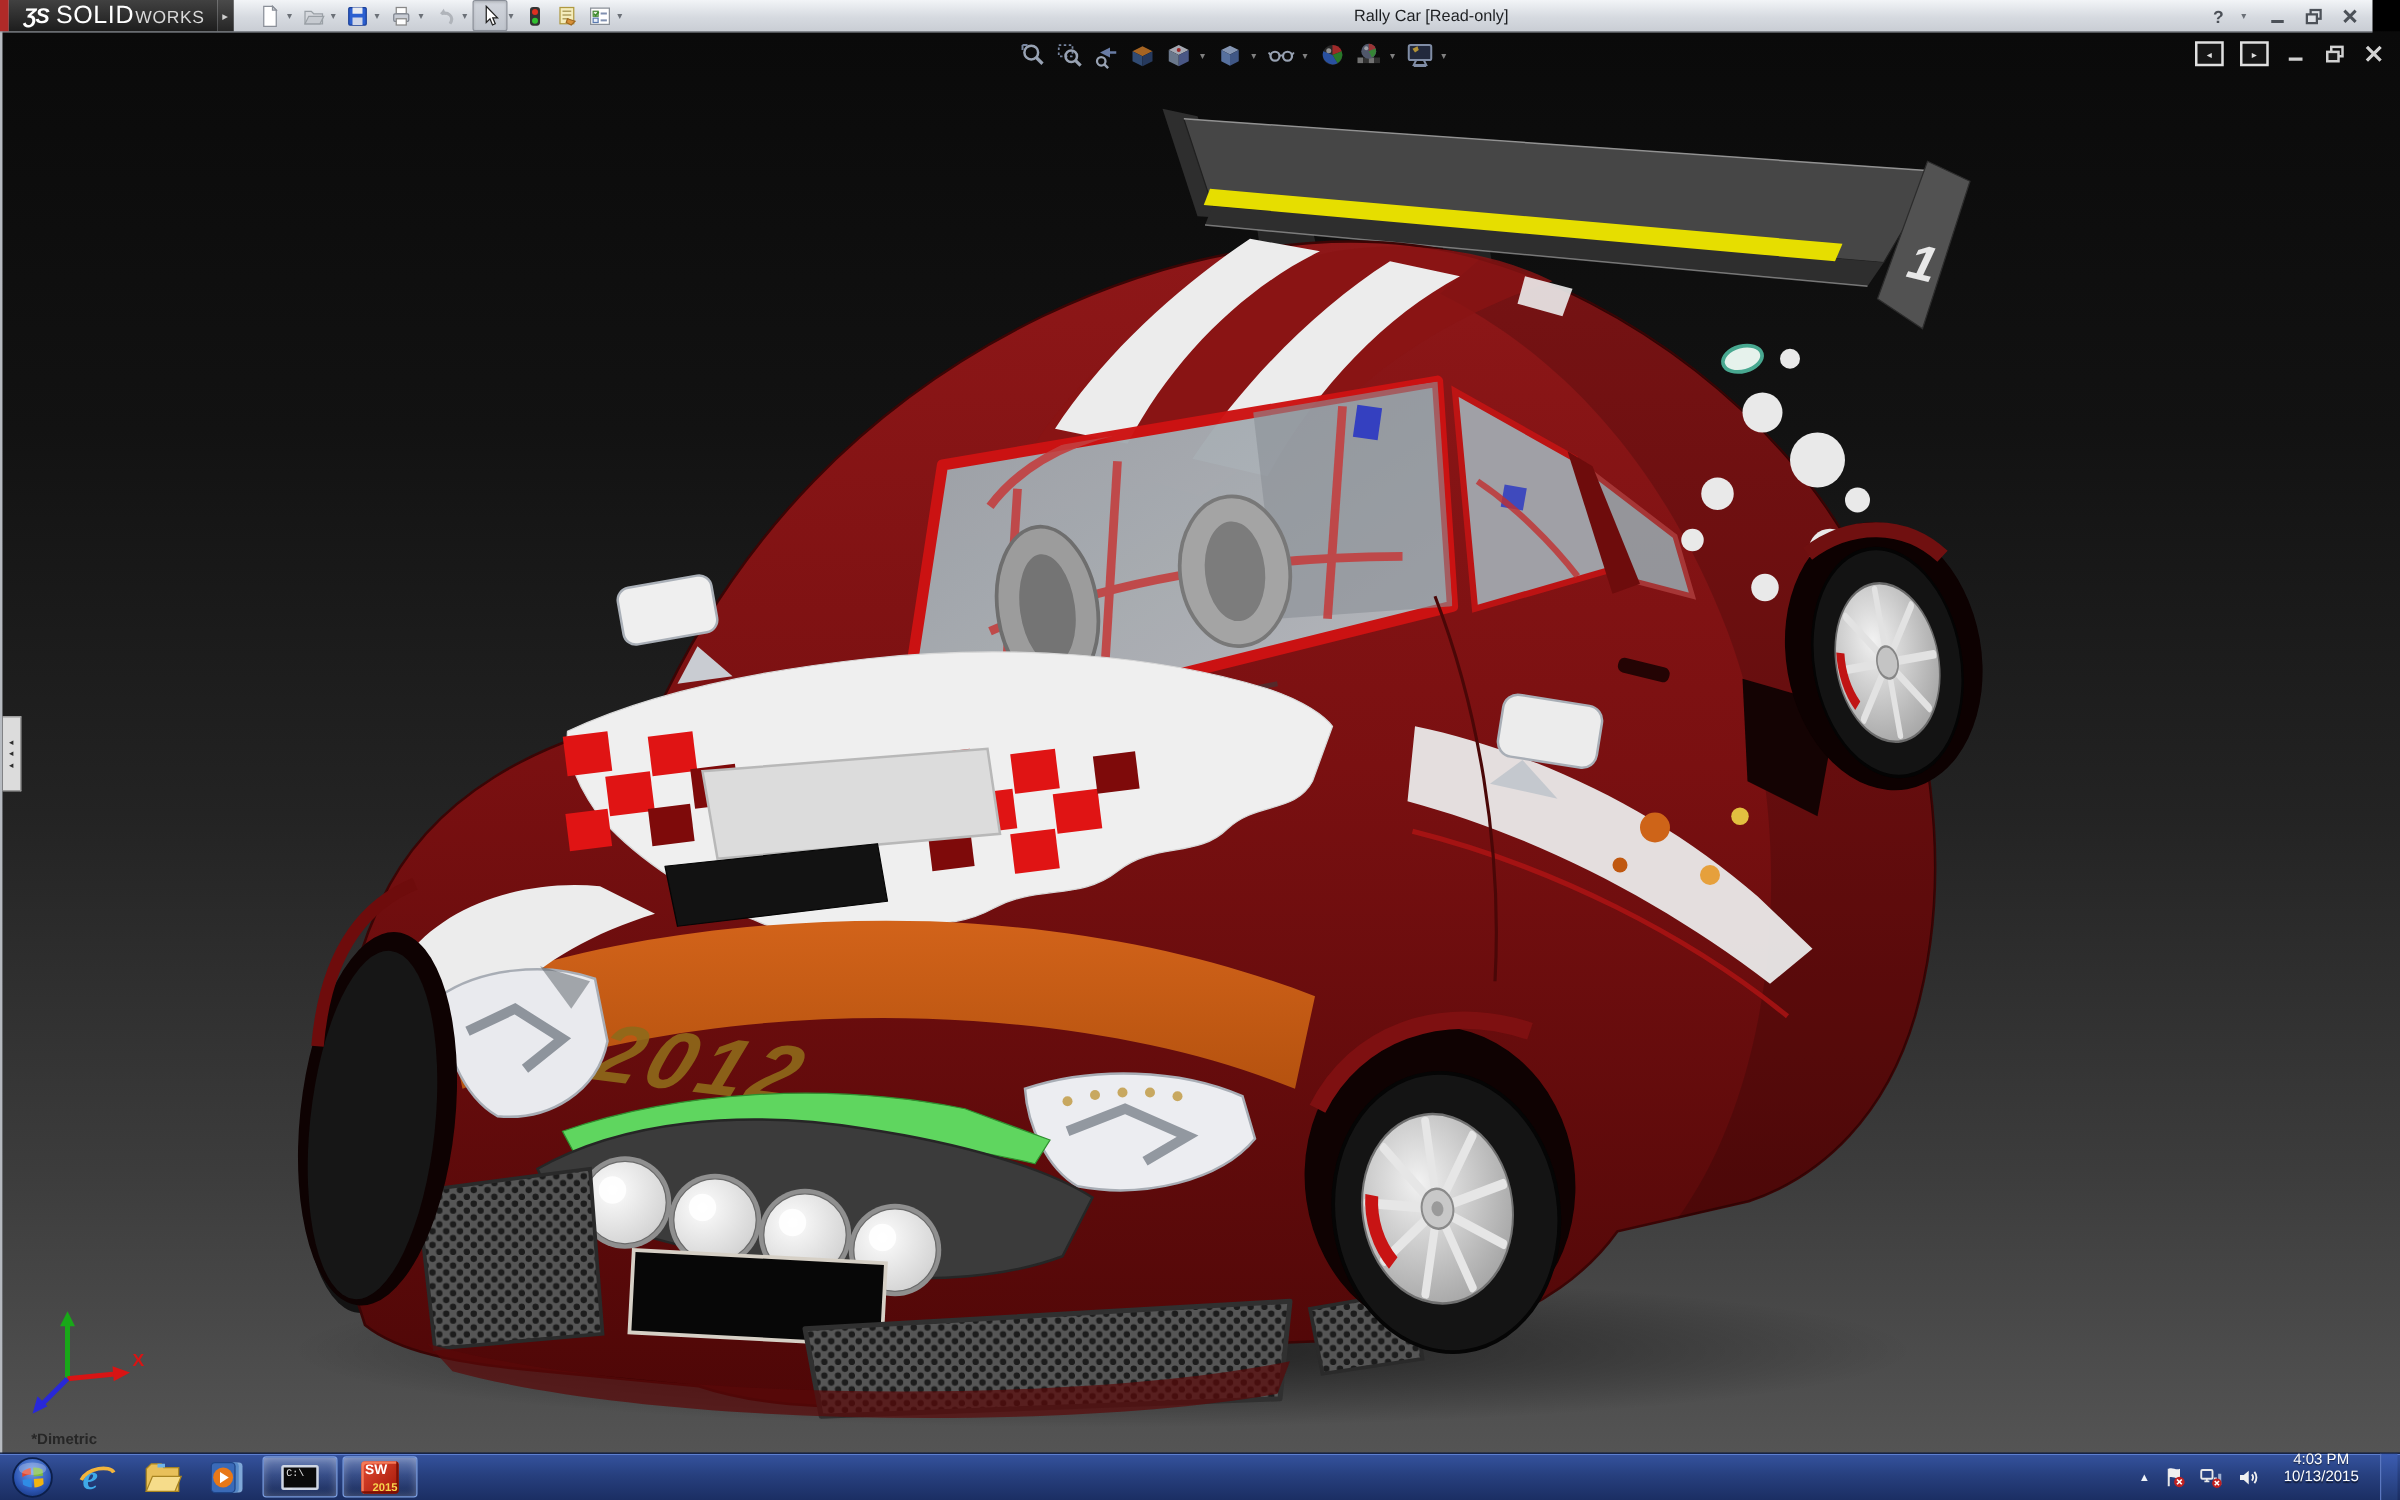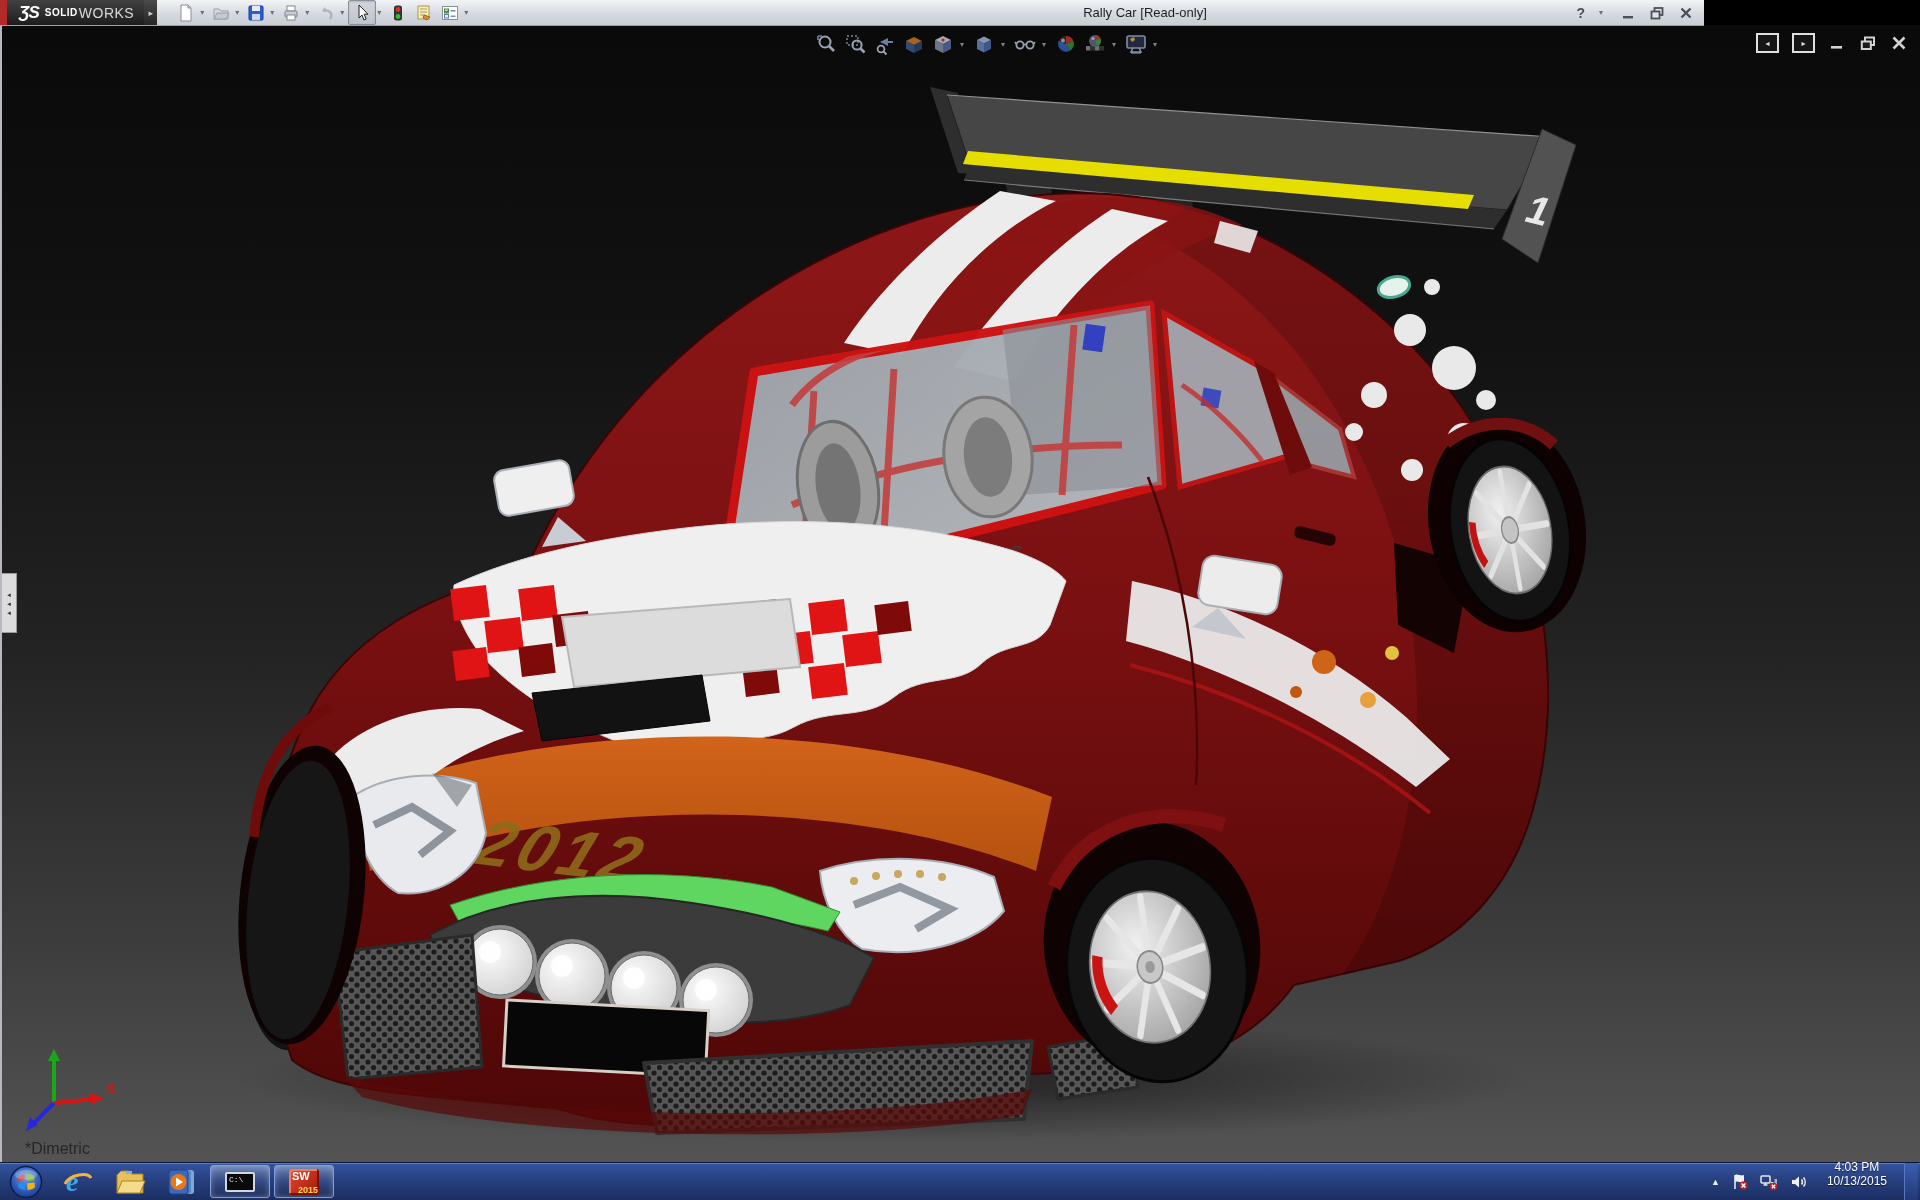--- a/index.html
+++ b/index.html
@@ -1,27 +1,27 @@
 <!DOCTYPE html>
 <html><head>
 <meta charset="utf-8">
 <style>
   html,body{margin:0;padding:0;}
   body{width:1920px;height:1200px;overflow:hidden;position:relative;
        font-family:"Liberation Sans",sans-serif;background:#000;}
 
   
-  .titlebar{position:absolute;top:0;left:0;width:1704px;height:25px;
+  .titlebar{position:absolute;top:0;left:0;width:1898px;height:25px;
     background:linear-gradient(#f2f4f7,#d6dae0 55%,#c9cdd4);
     border-bottom:1px solid #9aa0a8;display:flex;align-items:center;z-index:30;}
   .red-edge{width:7px;height:25px;background:#b02a28;}
   .logo-block{height:25px;display:flex;align-items:center;gap:6px;padding:0 10px 0 12px;
     background:linear-gradient(#414141,#1d1d1d);color:#fff;}
   .brand-mark{font-style:italic;font-weight:bold;font-size:17px;letter-spacing:-1px;}
-  .brand-bold{font-weight:bold;font-size:10px;letter-spacing:.5px;}
+  .brand-bold{font-weight:normal;font-size:20px;letter-spacing:.5px;}
   .brand-light{font-weight:normal;font-size:14px;color:#d9d9d9;letter-spacing:.5px;margin-left:-5px;}
   .logo-arrow{width:13px;height:25px;background:linear-gradient(#4a4a4a,#262626);
     color:#cfcfcf;font-size:9px;display:flex;align-items:center;justify-content:center;}
   .tb-icons{display:flex;align-items:center;margin-left:16px;}
   .tbi{width:26px;height:23px;display:flex;align-items:center;justify-content:center;}
   .tbi.pressed{border:1px solid #8a8f98;border-radius:2px;
     background:linear-gradient(#d2d6dd,#bfc4cc);box-shadow:inset 0 1px 2px rgba(0,0,0,.15);}
   .dd{font-size:8px;color:#6b7077;margin:0 4px 0 1px;cursor:default;}
   .title-text{position:absolute;left:1000px;width:290px;text-align:center;
     font-size:13px;color:#1d1f22;white-space:nowrap;}
@@ -35,21 +35,21 @@
     overflow:hidden;z-index:5;}
   .hud-toolbar{position:absolute;left:812px;top:6px;display:flex;align-items:center;gap:3px;opacity:.82;}
   .hud-toolbar .hicon{width:26px;height:26px;display:flex;align-items:center;justify-content:center;}
   .hud-toolbar .dd{color:#9a9a9a;}
   .doc-ctrls{position:absolute;right:12px;top:8px;display:flex;align-items:center;gap:13px;}
   .pane-box{width:19px;height:16px;border:2px solid #e0e0e0;background:#161616;color:#e0e0e0;
     font-size:8px;display:flex;align-items:center;justify-content:center;}
   .ft-tab{position:absolute;left:0;top:548px;width:14px;height:58px;background:#dcdcdc;
     border:1px solid #9a9a9a;border-left:none;display:flex;flex-direction:column;
     align-items:center;justify-content:center;gap:2px;color:#2e2e2e;font-size:7px;line-height:7px;}
-  .view-label{position:absolute;left:23px;bottom:5px;color:#262626;font-size:16px;}
+  .view-label{position:absolute;left:23px;bottom:5px;color:#262626;font-size:12px;font-weight:bold;}
   .triad{position:absolute;left:14px;bottom:32px;}
   .car-svg{position:absolute;left:0;top:0;}
 
   
   .taskbar{position:absolute;left:0;bottom:0;width:1920px;height:37px;
     background:linear-gradient(#3b5cb0 0%,#2c479200 0) ,linear-gradient(#35539f 0%,#27407f 45%,#1b2e63 100%);
     border-top:1px solid #0b1838;box-shadow:inset 0 1px 0 #5d7fd0;display:flex;align-items:center;z-index:40;}
   .tb-btn{width:52px;height:37px;display:flex;align-items:center;justify-content:center;}
   .tb-btn.open{width:58px;height:31px;margin:0 2px;border:1px solid #7d9fe0;border-radius:3px;
     background:linear-gradient(rgba(255,255,255,.28),rgba(255,255,255,.08) 45%,rgba(0,0,0,.14));

